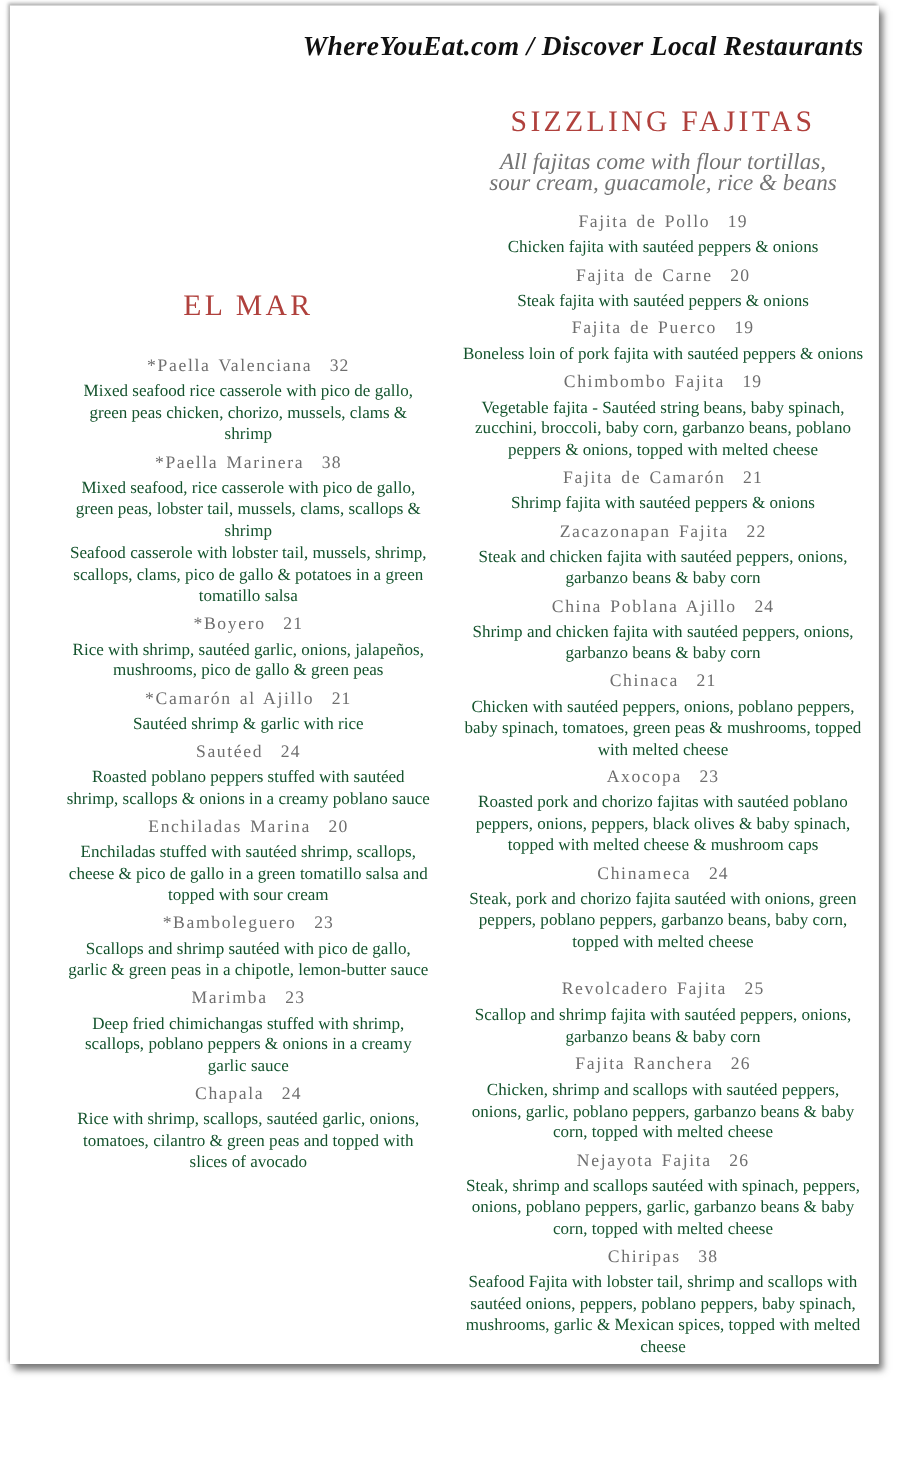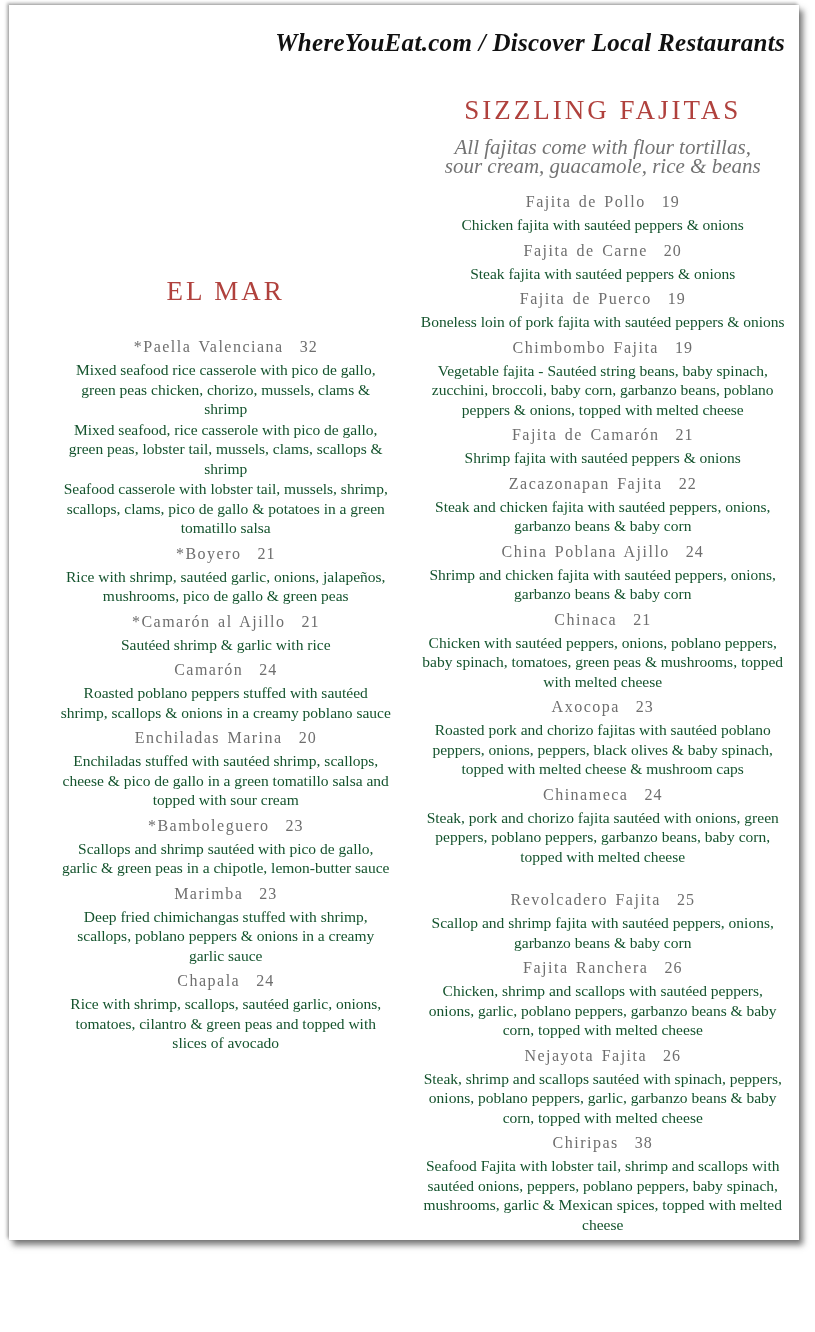--- a/index.html
+++ b/index.html
@@ -93,40 +93,43 @@
 
       <div class="items">
 
       <div class="menu-item">
             <div class="item-title">
               <span class="item-name">*Paella Valenciana</span><span class="item-price">32</span>
             </div>
             <div class="item-desc">Mixed seafood rice casserole with pico de gallo, green peas chicken, chorizo, mussels, clams &amp; shrimp</div>
           </div>
           <div class="menu-item">
+            <div class="item-title">
+              <span class="item-name">*Paella Marinera</span><span class="item-price">38</span>
+            </div>
             <div class="item-desc">Mixed seafood, rice casserole with pico de gallo, green peas, lobster tail, mussels, clams, scallops &amp; shrimp</div>
           </div>
           <div class="menu-item">
             <div class="item-desc">Seafood casserole with lobster tail, mussels, shrimp, scallops, clams, pico de gallo &amp; potatoes in a green tomatillo salsa</div>
           </div>
           <div class="menu-item">
             <div class="item-title">
               <span class="item-name">*Boyero</span><span class="item-price">21</span>
             </div>
             <div class="item-desc">Rice with shrimp, sautéed garlic, onions, jalapeños, mushrooms, pico de gallo &amp; green peas</div>
           </div>
           <div class="menu-item">
             <div class="item-title">
               <span class="item-name">*Camarón al Ajillo</span><span class="item-price">21</span>
             </div>
             <div class="item-desc">Sautéed shrimp &amp; garlic with rice</div>
           </div>
           <div class="menu-item">
             <div class="item-title">
-              <span class="item-name">Camarón</span><span class="item-price">24</span>
+              <span class="item-name">Sautéed</span><span class="item-price">24</span>
             </div>
             <div class="item-desc">Roasted poblano peppers stuffed with sautéed shrimp,  scallops &amp; onions in a creamy poblano sauce</div>
           </div>
           <div class="menu-item">
             <div class="item-title">
               <span class="item-name">Enchiladas Marina</span><span class="item-price">20</span>
             </div>
             <div class="item-desc">Enchiladas stuffed with sautéed shrimp, scallops, cheese &amp; pico de gallo in a green tomatillo salsa and topped with sour cream</div>
           </div>
           <div class="menu-item">

